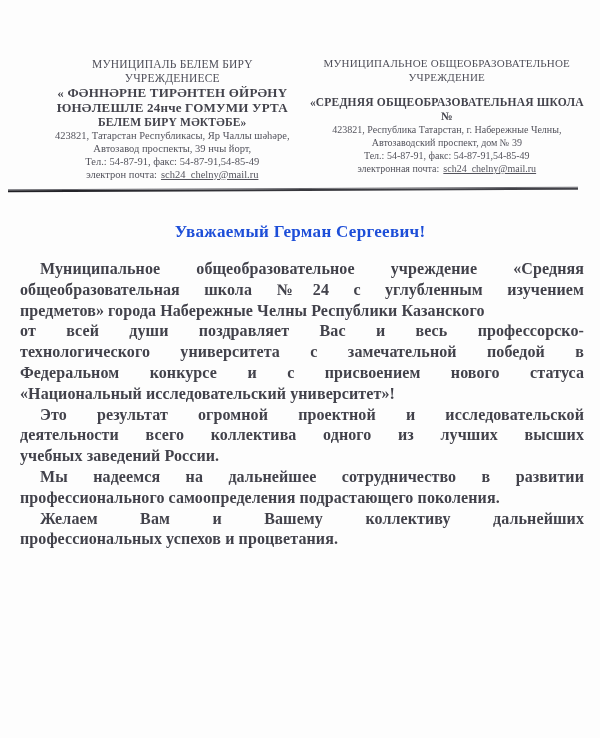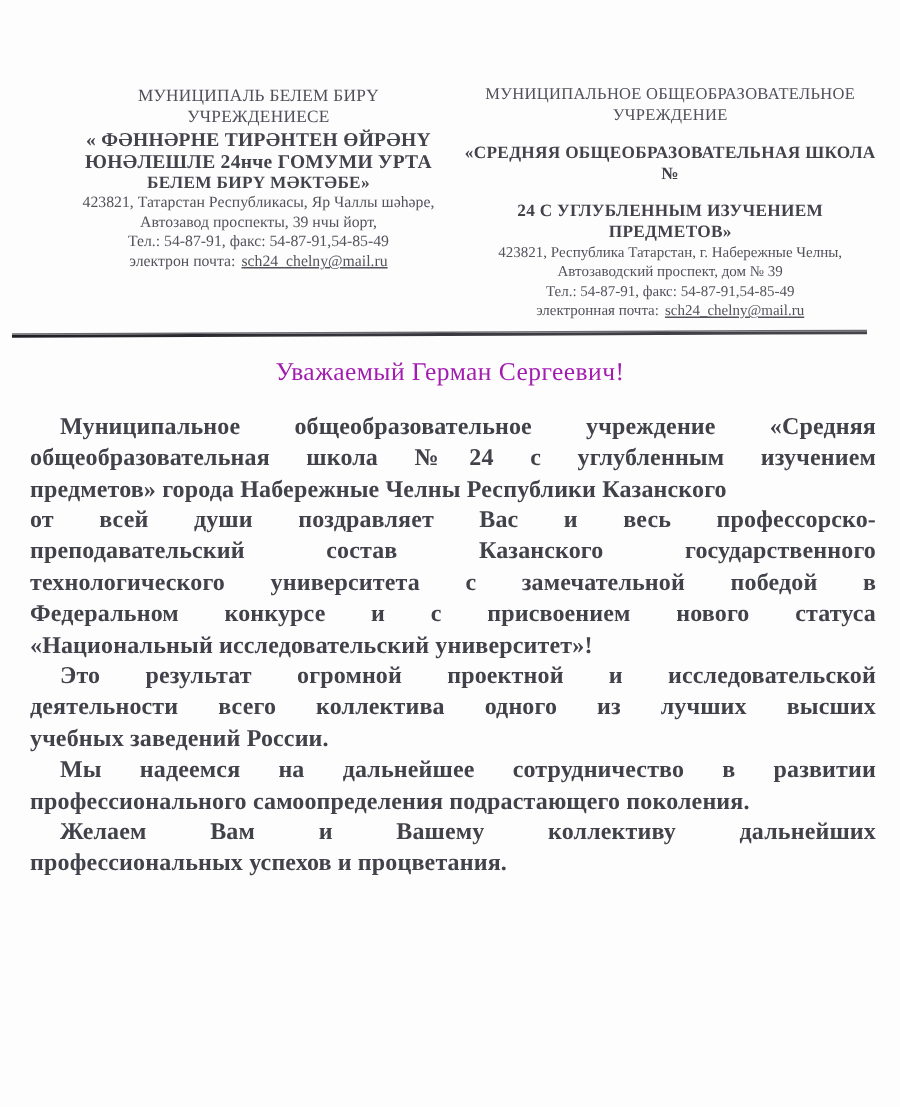--- a/index.html
+++ b/index.html
@@ -49,25 +49,25 @@
   
   .divider {
     height: 3px;
     background: linear-gradient(to right, #1f1f24, #3a3a40 55%, #44444a);
     margin: 7px 22px 0 8px;
     transform: rotate(-0.25deg);
     border-top: 1px solid #6a6a70;
   }
   
   .salutation {
-    margin-top: 14px;
+    margin-top: 31px;
     text-align: center;
-    font-weight: normal;
+    font-weight: bold;
     font-size: 17px;
-    color: #a21caf;
+    color: #1d4ed8;
     letter-spacing: 0.3px;
   }
   .letter-body {
     margin-top: 17px;
     padding: 0 16px 0 20px;
     font-size: 16px;
     font-weight: bold;
     color: #42424b;
     letter-spacing: 0.1px;
   }
@@ -106,21 +106,20 @@
       <div class="h-addr">Тел.: 54-87-91, факс: 54-87-91,54-85-49</div>
       <div class="h-addr">
         <span>электрон почта:</span><span class="email-link">sch24_chelny@mail.ru</span>
       </div>
     </div>
 
     <div class="head-col head-right">
       <div class="h-org">МУНИЦИПАЛЬНОЕ ОБЩЕОБРАЗОВАТЕЛЬНОЕ</div>
       <div class="h-org">УЧРЕЖДЕНИЕ</div>
       <div class="h-name">«СРЕДНЯЯ ОБЩЕОБРАЗОВАТЕЛЬНАЯ ШКОЛА №</div>
-      <div class="h-name">24 С УГЛУБЛЕННЫМ ИЗУЧЕНИЕМ ПРЕДМЕТОВ»</div>
       <div class="h-addr">423821, Республика Татарстан,  г. Набережные Челны,</div>
       <div class="h-addr">Автозаводский проспект, дом № 39</div>
       <div class="h-addr">Тел.: 54-87-91, факс: 54-87-91,54-85-49</div>
       <div class="h-addr">
         <span>электронная почта:</span><span class="email-link">sch24_chelny@mail.ru</span>
       </div>
     </div>
 
   </div>
 
@@ -128,21 +127,20 @@
 
   <div class="salutation">Уважаемый Герман Сергеевич!</div>
 
   <div class="letter-body">
 
     <div class="bline ind">Муниципальное общеобразовательное учреждение «Средняя</div>
     <div class="bline">общеобразовательная школа №24 с углубленным изучением</div>
     <div class="bline last">предметов» города Набережные Челны Республики Казанского</div>
 
     <div class="bline">от всей души поздравляет Вас и весь профессорско-</div>
-    <div class="bline">преподавательский состав Казанского государственного</div>
     <div class="bline">технологического университета с замечательной победой в</div>
     <div class="bline">Федеральном конкурсе и с присвоением нового статуса</div>
     <div class="bline last">«Национальный исследовательский университет»!</div>
 
     <div class="bline ind">Это результат огромной проектной и исследовательской</div>
     <div class="bline">деятельности всего коллектива одного из лучших высших</div>
     <div class="bline last">учебных заведений России.</div>
 
     <div class="bline ind">Мы надеемся на дальнейшее сотрудничество в развитии</div>
     <div class="bline last">профессионального самоопределения  подрастающего поколения.</div>

